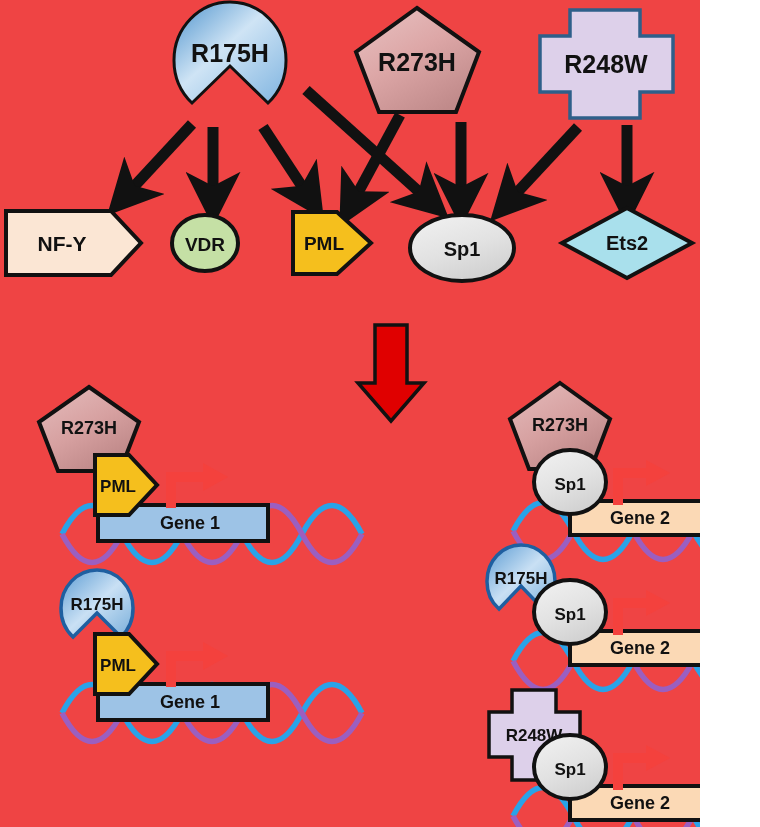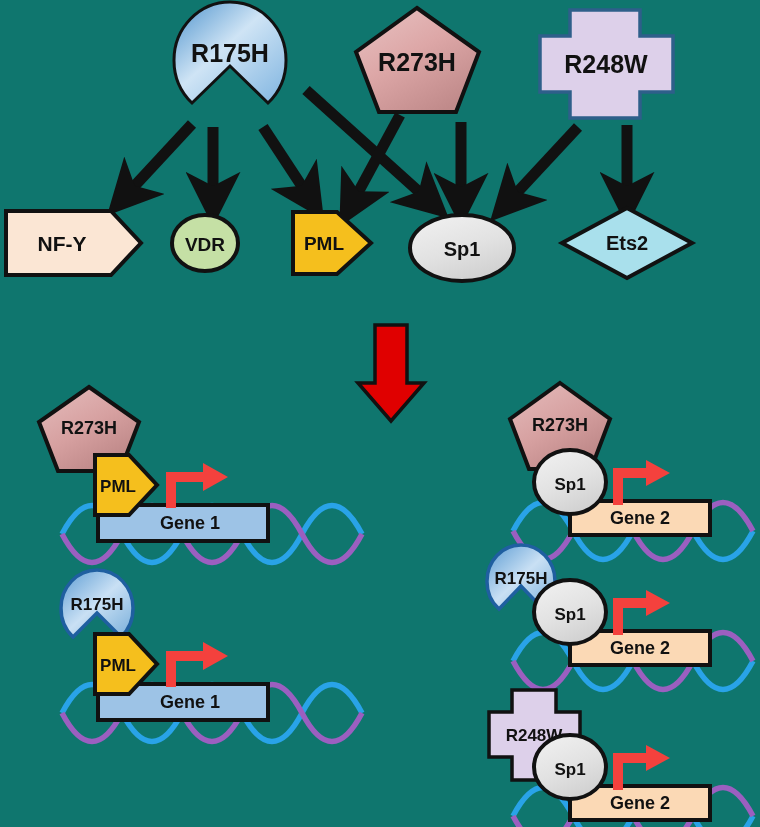--- a/index.html
+++ b/index.html
@@ -6,23 +6,23 @@
   html, body {
     margin: 0;
     padding: 0;
     background: #ffffff;
   }
   body {
     font-family: "Liberation Sans", sans-serif;
   }
   #figure-root {
     position: relative;
-    width: 760px;
+    width: 700px;
     height: 827px;
-    background: #0f766e;
+    background: #ef4444;
     overflow: hidden;
   }
   #figure-svg {
     display: block;
     width: 760px;
     height: 827px;
   }
   .shape-label {
     font-family: "Liberation Sans", sans-serif;
     font-weight: bold;

